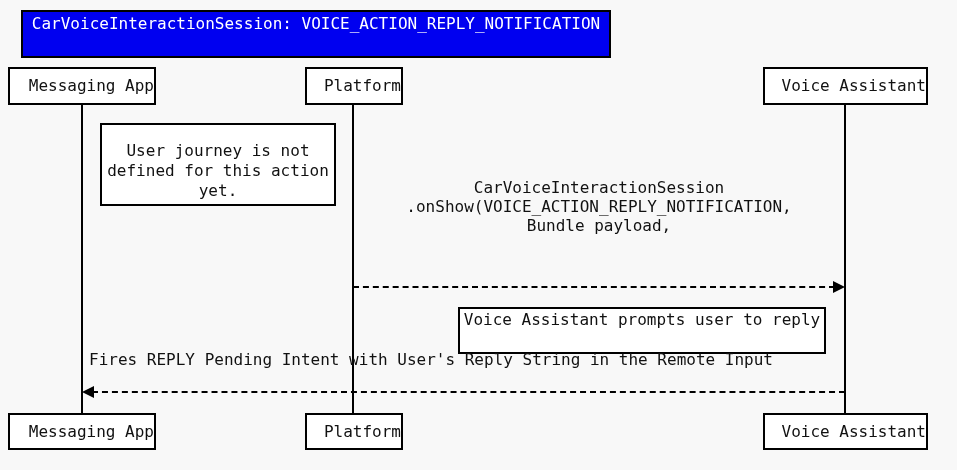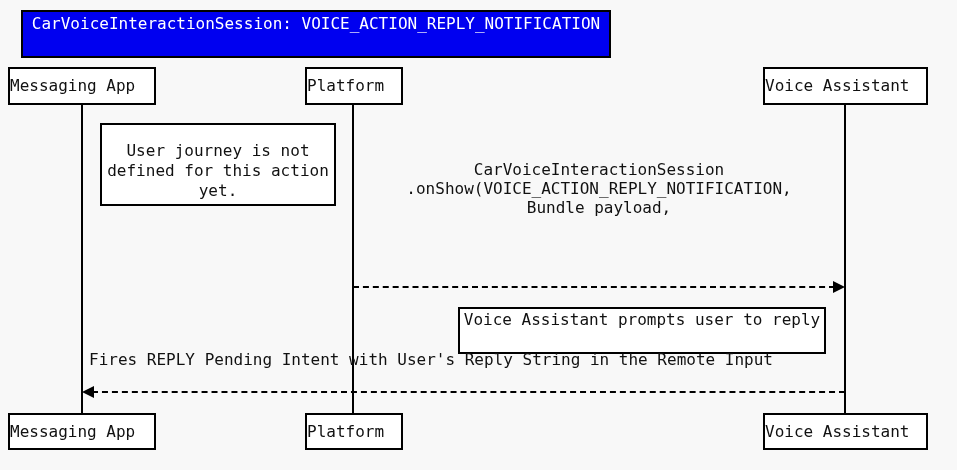--- a/index.html
+++ b/index.html
@@ -23,21 +23,21 @@
     border:2px solid var(--line);
     text-align:center;font-size:16px;line-height:21px;
     padding-top:1px;box-sizing:content-box;
     white-space:nowrap;
     margin-left:13px;
   }
   .actorbox{
     position:absolute;height:34px;
     background:var(--box-bg);
     border:2px solid var(--line);
-    text-align:left;font-size:16px;line-height:34px;
+    text-align:right;font-size:16px;line-height:34px;
     white-space:nowrap;
   }
   .actors-top .actorbox{top:67px;}
   .actors-bottom .actorbox{top:413px;height:33px;line-height:33px;}
   .lifeline{
     position:absolute;top:105px;height:308px;width:2px;
     background:var(--line);
   }
   .notebox{
     position:absolute;
@@ -85,21 +85,21 @@
     <div class="actorbox" style="left:305px;width:94px">Platform</div>
     <div class="actorbox" style="left:763px;width:161px">Voice Assistant</div>
   </div>
 
   <div class="notebox" style="left:100px;top:123px;width:232px;height:63px;padding-top:16px">
     <div>User journey is not</div>
     <div>defined for this action</div>
     <div>yet.</div>
   </div>
 
-  <div class="msg-label" style="left:353px;top:160px;width:492px">
+  <div class="msg-label" style="left:353px;top:178px;width:492px">
     <div>CarVoiceInteractionSession</div>
     <div>.onShow(VOICE_ACTION_REPLY_NOTIFICATION,</div>
     <div>Bundle payload,</div>
   </div>
 
   <div class="arrow" style="left:353px;top:280px;width:492px">
     <div class="shaft" style="left:0;right:10px"></div>
     <div class="head-right"></div>
   </div>
 

